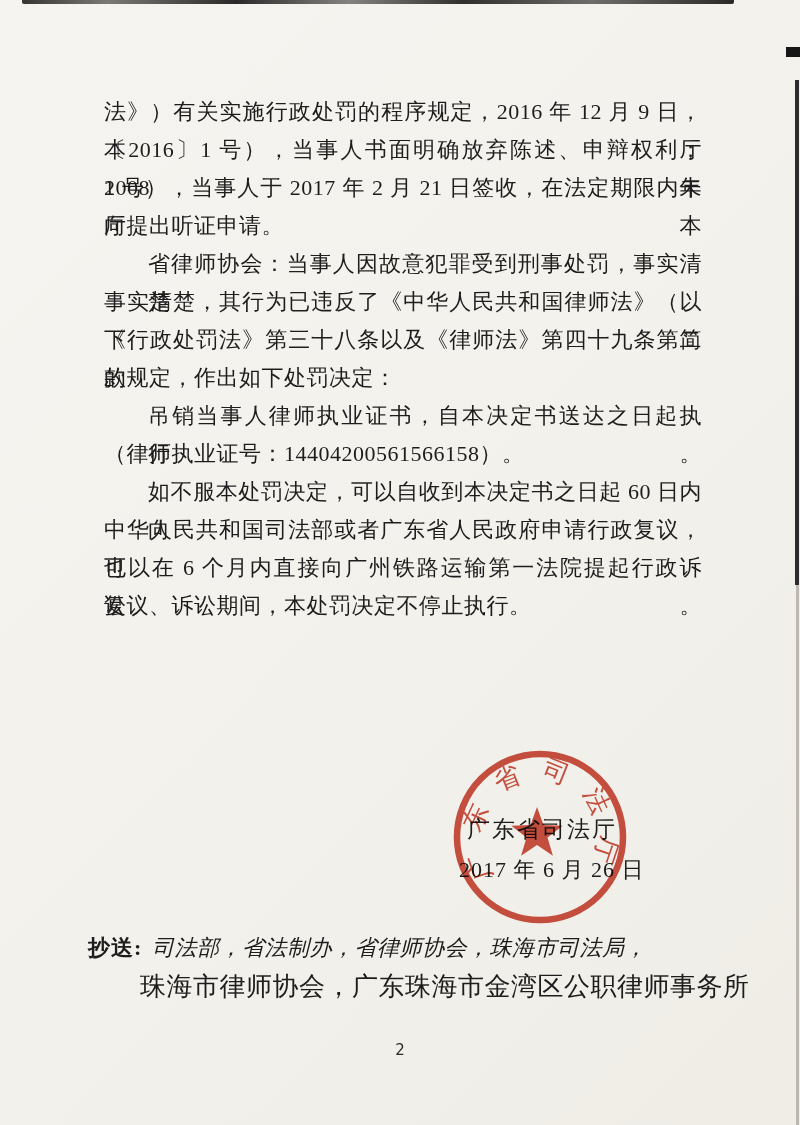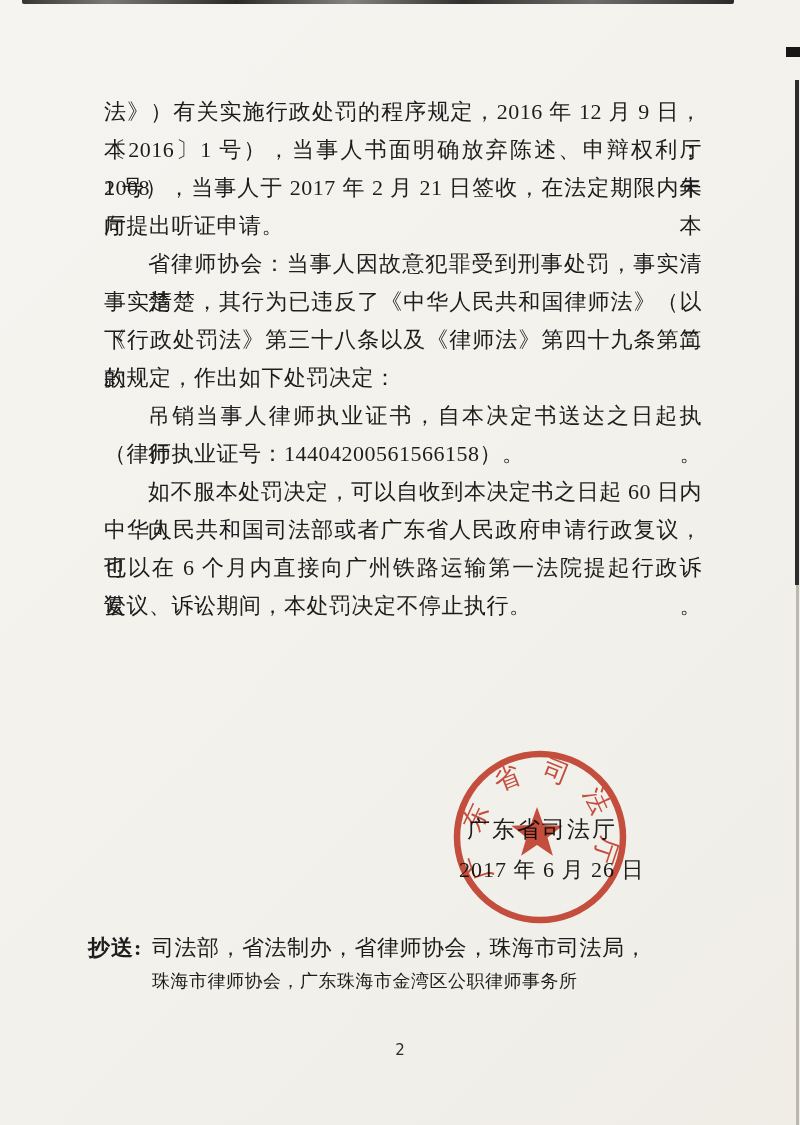--- a/index.html
+++ b/index.html
@@ -50,25 +50,25 @@
     mix-blend-mode:multiply;opacity:.88;
   }
 
   
   .cc-label{
     position:absolute;left:88px;top:933px;
     font-size:22px;font-weight:bold;letter-spacing:1px;white-space:nowrap;
   }
   .cc-line-1{
     position:absolute;left:152px;top:933px;
-    font-size:22px;letter-spacing:0.5px;white-space:nowrap;
+    font-size:22px;letter-spacing:0.5px;white-space:nowrap;font-style:italic;
   }
   .cc-line-2{
-    position:absolute;left:152px;top:969px;
-    font-size:18px;letter-spacing:0.5px;white-space:nowrap;
+    position:absolute;left:140px;top:969px;
+    font-size:26px;letter-spacing:0.5px;white-space:nowrap;
   }
 
   .page-num{
     position:absolute;left:0;top:1041px;width:800px;
     text-align:center;font-size:15px;color:#2a2a2a;
     font-family:"DejaVu Sans","Liberation Sans",sans-serif;
   }
 </style>
 </head>
 <body>

